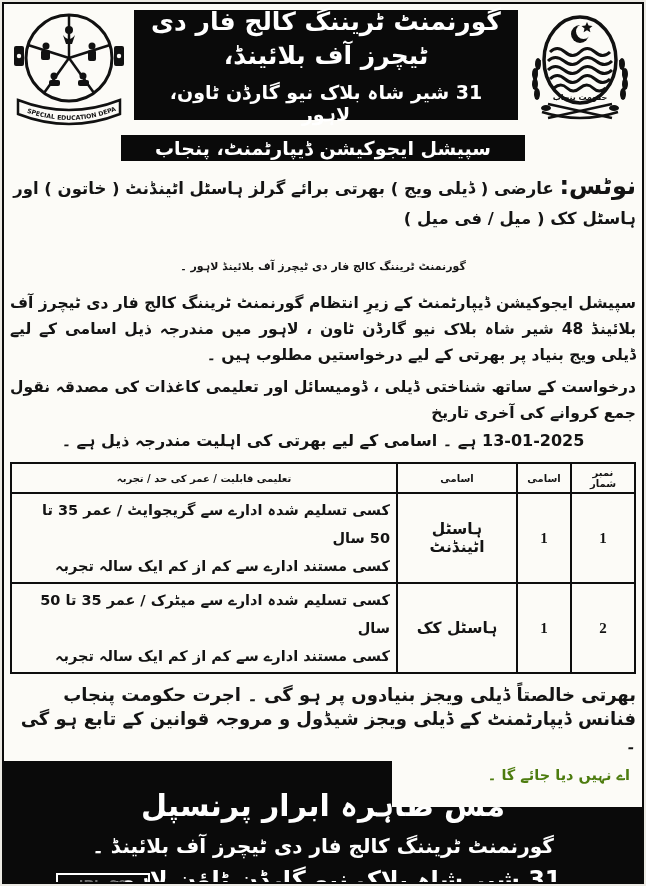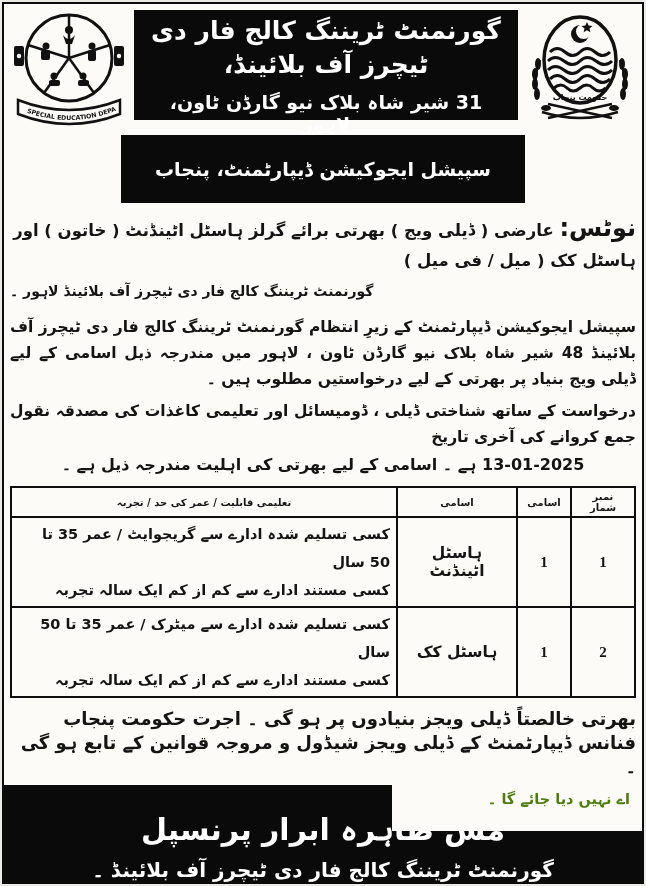--- a/index.html
+++ b/index.html
@@ -19,36 +19,36 @@
     position:relative;
   }
   .urdu { direction:rtl; font-weight:700; color:#141414; }
 
   
   .header { display:flex; align-items:flex-start; height:118px; }
   .logo { flex:0 0 auto; }
   .title-box {
     flex:1 1 auto; background:#0a0a0a; color:#fff;
     margin:2px 6px 0 6px; height:110px;
-    display:flex; flex-direction:column; align-items:center;
+    display:flex; flex-direction:column; justify-content:center; align-items:center;
     text-align:center; padding:4px 10px;
   }
   .title-line1 { font-size:25px; font-weight:700; direction:rtl; line-height:1.35; }
   .title-line2 { font-size:19px; font-weight:700; direction:rtl; margin-top:9px; }
   .dept-box {
     background:#0a0a0a; color:#fff; font-weight:700; font-size:19px;
     direction:rtl; text-align:center;
-    margin:9px auto 0 auto; padding:23px 34px; width:max-content; max-width:480px;
+    margin:9px auto 0 auto; padding:2px 34px; width:max-content; max-width:480px;
   }
 
   
   .notice { margin-top:10px; font-size:16.5px; line-height:30px; }
   .notice-line1 { text-align:right; }
   .notice-label { font-size:24px; }
-  .notice-line2 { text-align:left; font-size:14px; margin-top:0; }
+  .notice-line2 { text-align:center; font-size:11px; margin-top:18px; }
 
   
   .para { font-size:15.5px; line-height:26px; text-align:justify; margin-top:8px; }
   .para.center-last { margin-top:6px; }
   .docs-line2 { text-align:center; font-size:16px; margin-top:2px; }
 
   
   table.jobs {
     width:100%; border-collapse:collapse; direction:rtl;
     margin-top:8px; table-layout:fixed;

